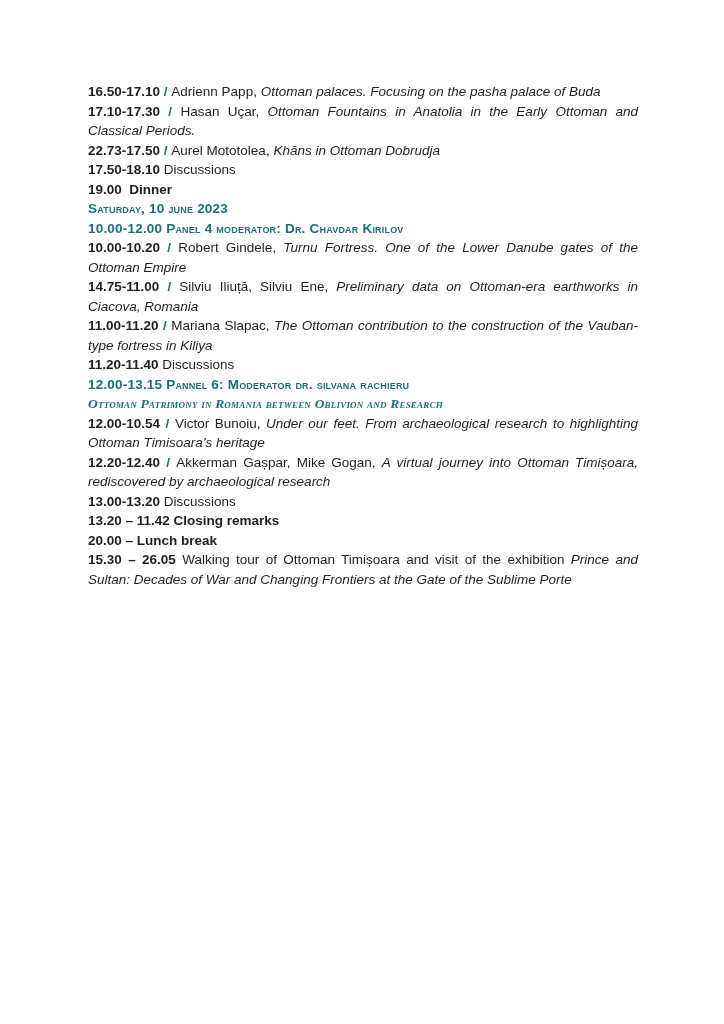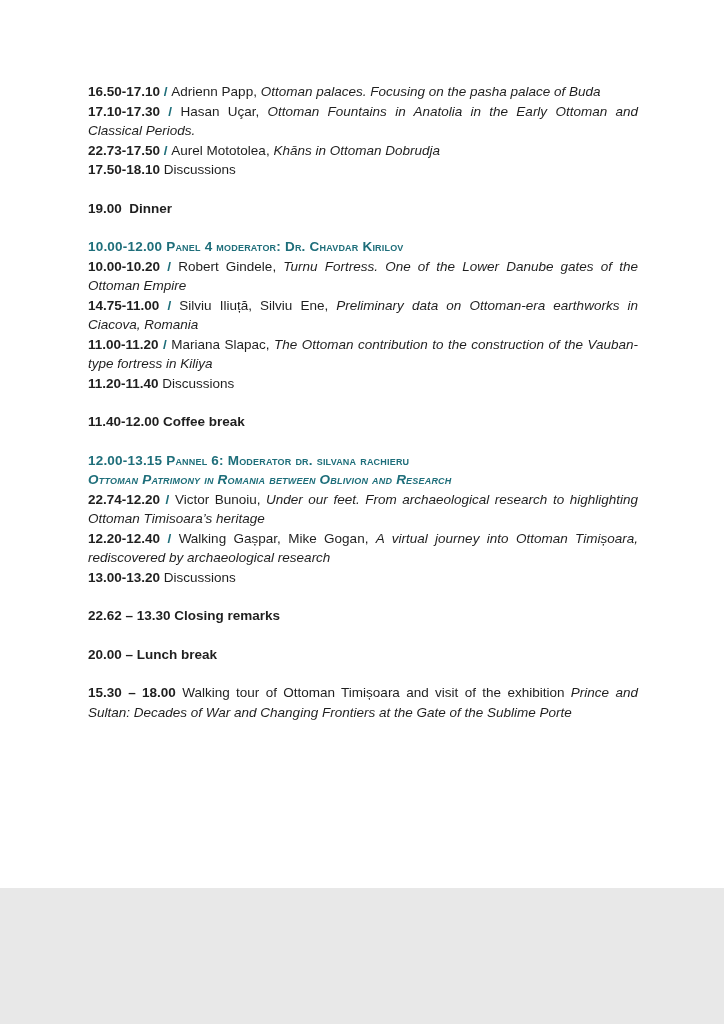--- a/index.html
+++ b/index.html
@@ -1,59 +1,59 @@
 <!DOCTYPE html>
 <html style="--accent: #1e6e7a;"><head>
 <meta charset="utf-8">
 <style>
   html, body { margin: 0; padding: 0; background: #e8e8e8; }
   .page {
     position: relative;
     width: 724px;
-    height: 888px;
+    height: 1024px;
     margin: 0 auto;
     background: #ffffff;
     box-sizing: border-box;
     padding: 82px 86px 0 88px;
     font-family: "Liberation Sans", sans-serif;
     font-size: 13.5px;
     line-height: 19.5px;
     color: #1f1f1f;
     overflow: hidden;
   }
   p.block { margin: 0; text-align: justify; }
-  p.block.gap { margin-top: 19px; }
+  p.block.gap { }
   p.date-heading, p.panel-heading, p.subheading { text-align: left; }
   .b { font-weight: 700; }
   .slash { color: var(--accent, #1e6e7a); font-weight: 700; }
   .it { font-style: italic; }
   .caps {
     color: var(--accent, #1e6e7a);
     font-weight: 700;
     font-variant: small-caps;
     letter-spacing: 0.2px;
   }
-  .caps.it { font-style: italic; }
+  .caps.it { font-style: italic; font-family: Liberation Serif, serif; }
 </style>
 </head>
 <body>
 
 <main class="page">
     <p class="block session"><span class="b">16.50-17.10 </span><span class="slash">/ </span><span class="">Adrienn Papp, </span><span class="it">Ottoman palaces. Focusing on the pasha palace of Buda</span></p>
     <p class="block session"><span class="b">17.10-17.30 </span><span class="slash">/ </span><span class="">Hasan Uçar, </span><span class="it">Ottoman Fountains in Anatolia in the Early Ottoman and Classical Periods.</span></p>
     <p class="block session"><span class="b">22.73-17.50 </span><span class="slash">/ </span><span class="">Aurel Mototolea, </span><span class="it">Khāns in Ottoman Dobrudja</span></p>
     <p class="block time-text"><span class="b">17.50-18.10 </span><span class="">Discussions</span></p>
     <p class="block bold-line gap"><span class="b">19.00&nbsp; Dinner</span></p>
+    <p class="block date-heading gap"><span class="caps">Saturday, 10 june 2023</span></p>
     <p class="block panel-heading gap"><span class="caps">10.00-12.00 </span><span class="caps">Panel 4 moderator: Dr. Chavdar Kirilov</span></p>
     <p class="block session"><span class="b">10.00-10.20 </span><span class="slash">/ </span><span class="">Robert Gindele, </span><span class="it">Turnu Fortress. One of the Lower Danube gates of the Ottoman Empire</span></p>
     <p class="block session"><span class="b">14.75-11.00 </span><span class="slash">/ </span><span class="">Silviu Iliuță, Silviu Ene, </span><span class="it">Preliminary data on Ottoman-era earthworks in Ciacova, Romania</span></p>
     <p class="block session"><span class="b">11.00-11.20 </span><span class="slash">/ </span><span class="">Mariana Slapac, </span><span class="it">The Ottoman contribution to the construction of the Vauban-type fortress in Kiliya</span></p>
     <p class="block time-text"><span class="b">11.20-11.40 </span><span class="">Discussions</span></p>
-    <p class="block bold-line gap"><span class="b">11.40-12.00 Coffee break</span></p>
     <p class="block panel-heading gap"><span class="caps">12.00-13.15 </span><span class="caps">Pannel 6: Moderator dr. silvana rachieru</span></p>
     <p class="block subheading"><span class="caps it">Ottoman Patrimony in Romania between Oblivion and Research</span></p>
-    <p class="block session"><span class="b">22.74-12.20 </span><span class="slash">/ </span><span class="">Victor Bunoiu, </span><span class="it">Under our feet. From archaeological research to highlighting Ottoman Timisoara’s heritage</span></p>
-    <p class="block session"><span class="b">12.20-12.40 </span><span class="slash">/ </span><span class="">Walking Gașpar, Mike Gogan, </span><span class="it">A virtual journey into Ottoman Timișoara, rediscovered by archaeological research</span></p>
+    <p class="block session"><span class="b">12.00-10.54 </span><span class="slash">/ </span><span class="">Victor Bunoiu, </span><span class="it">Under our feet. From archaeological research to highlighting Ottoman Timisoara’s heritage</span></p>
+    <p class="block session"><span class="b">12.20-12.40 </span><span class="slash">/ </span><span class="">Akkerman Gașpar, Mike Gogan, </span><span class="it">A virtual journey into Ottoman Timișoara, rediscovered by archaeological research</span></p>
     <p class="block time-text"><span class="b">13.00-13.20 </span><span class="">Discussions</span></p>
-    <p class="block bold-line gap"><span class="b">22.62 – 13.30 Closing remarks</span></p>
+    <p class="block bold-line gap"><span class="b">13.20 – 11.42 Closing remarks</span></p>
     <p class="block bold-line gap"><span class="b">20.00 – Lunch break</span></p>
-    <p class="block mixed-line gap"><span class="b">15.30 – 18.00 </span><span class="">Walking tour of Ottoman Timișoara and visit of the exhibition </span><span class="it">Prince and Sultan: Decades of War and Changing Frontiers at the Gate of the Sublime Porte</span></p>
+    <p class="block mixed-line gap"><span class="b">15.30 – 26.05 </span><span class="">Walking tour of Ottoman Timișoara and visit of the exhibition </span><span class="it">Prince and Sultan: Decades of War and Changing Frontiers at the Gate of the Sublime Porte</span></p>
   </main>
 
 </body></html>

